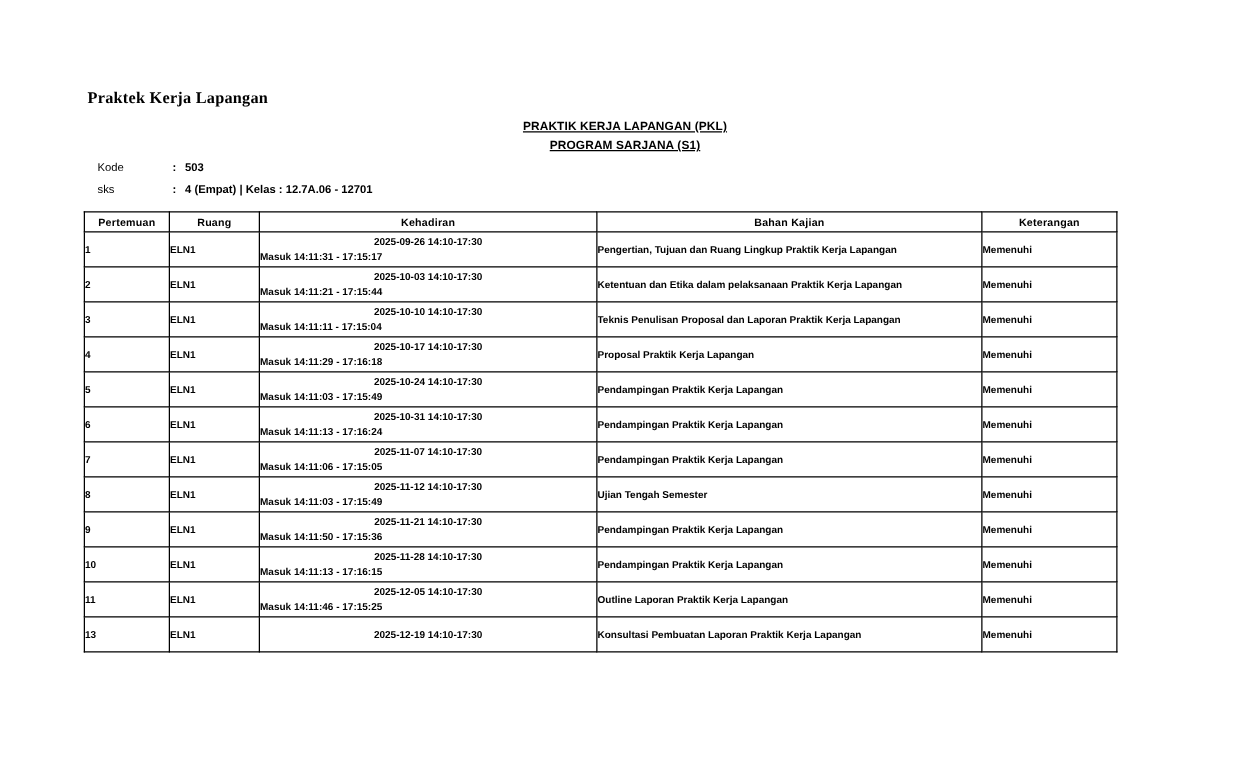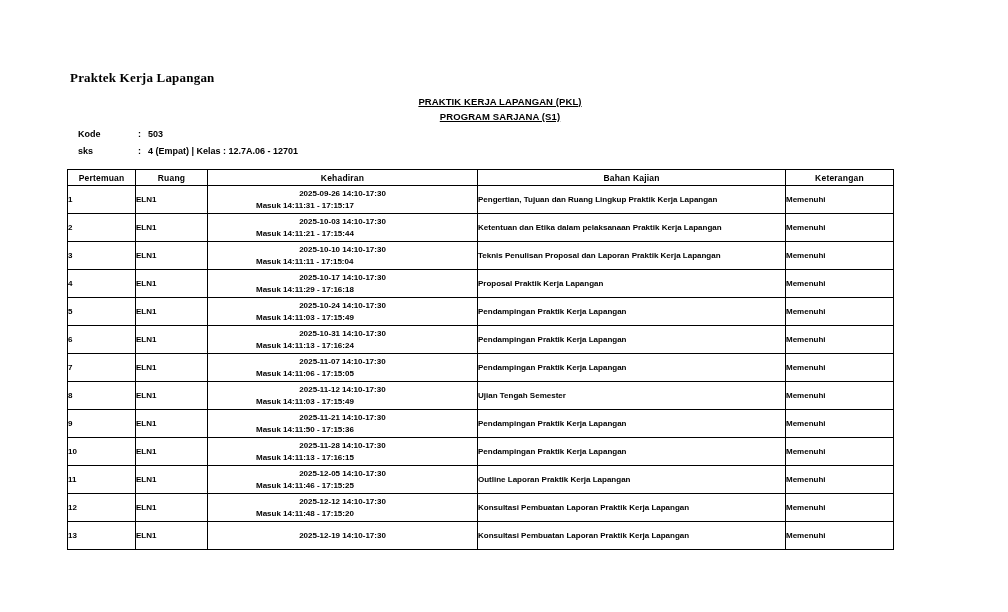--- a/index.html
+++ b/index.html
@@ -57,21 +57,21 @@
     line-height: 17px;
   }
   .meta-row {
     display: flex;
     align-items: baseline;
     white-space: nowrap;
   }
   .meta-label {
     display: inline-block;
     width: 60px;
-    font-weight: bold;
+    font-weight: normal;
   }
   .meta-sep {
     display: inline-block;
     width: 10px;
   }
   .meta-value {
     font-weight: bold;
   }
   table.schedule {
     position: absolute;
@@ -104,21 +104,21 @@
 
   table.schedule tbody td {
     height: 27px;
   }
   .kehadiran-cell {
     padding-left: 7px;
     line-height: 12px;
     font-size: 8px;
   }
   .kehadiran-jadwal { display: block; white-space: nowrap; text-align: center; }
-  .kehadiran-masuk  { display: block; white-space: nowrap; margin-left: 48px; }
+  .kehadiran-masuk  { display: block; white-space: nowrap; }
   .bahan-cell {
     padding-left: 7px;
     font-weight: normal;
     font-size: 8px;
     white-space: nowrap;
     overflow: hidden;
   }
   .keterangan-cell {
     padding-left: 7px;
     font-weight: bold;
@@ -280,30 +280,20 @@
           <td class="pertemuan-cell">11</td>
           <td class="ruang-cell">ELN1</td>
           <td class="kehadiran-cell">
             <span class="kehadiran-jadwal">2025-12-05 14:10-17:30</span>
             <span class="kehadiran-masuk">Masuk 14:11:46 - 17:15:25</span>
           </td>
           <td class="bahan-cell">Outline Laporan Praktik Kerja Lapangan</td>
           <td class="keterangan-cell">Memenuhi</td>
         </tr>
         <tr>
-          <td class="pertemuan-cell">12</td>
-          <td class="ruang-cell">ELN1</td>
-          <td class="kehadiran-cell">
-            <span class="kehadiran-jadwal">2025-12-12 14:10-17:30</span>
-            <span class="kehadiran-masuk">Masuk 14:11:48 - 17:15:20</span>
-          </td>
-          <td class="bahan-cell">Konsultasi Pembuatan Laporan Praktik Kerja Lapangan</td>
-          <td class="keterangan-cell">Memenuhi</td>
-        </tr>
-        <tr>
           <td class="pertemuan-cell">13</td>
           <td class="ruang-cell">ELN1</td>
           <td class="kehadiran-cell">
             <span class="kehadiran-jadwal">2025-12-19 14:10-17:30</span>
             <span class="kehadiran-masuk"></span>
           </td>
           <td class="bahan-cell">Konsultasi Pembuatan Laporan Praktik Kerja Lapangan</td>
           <td class="keterangan-cell">Memenuhi</td>
         </tr>
       </tbody>

